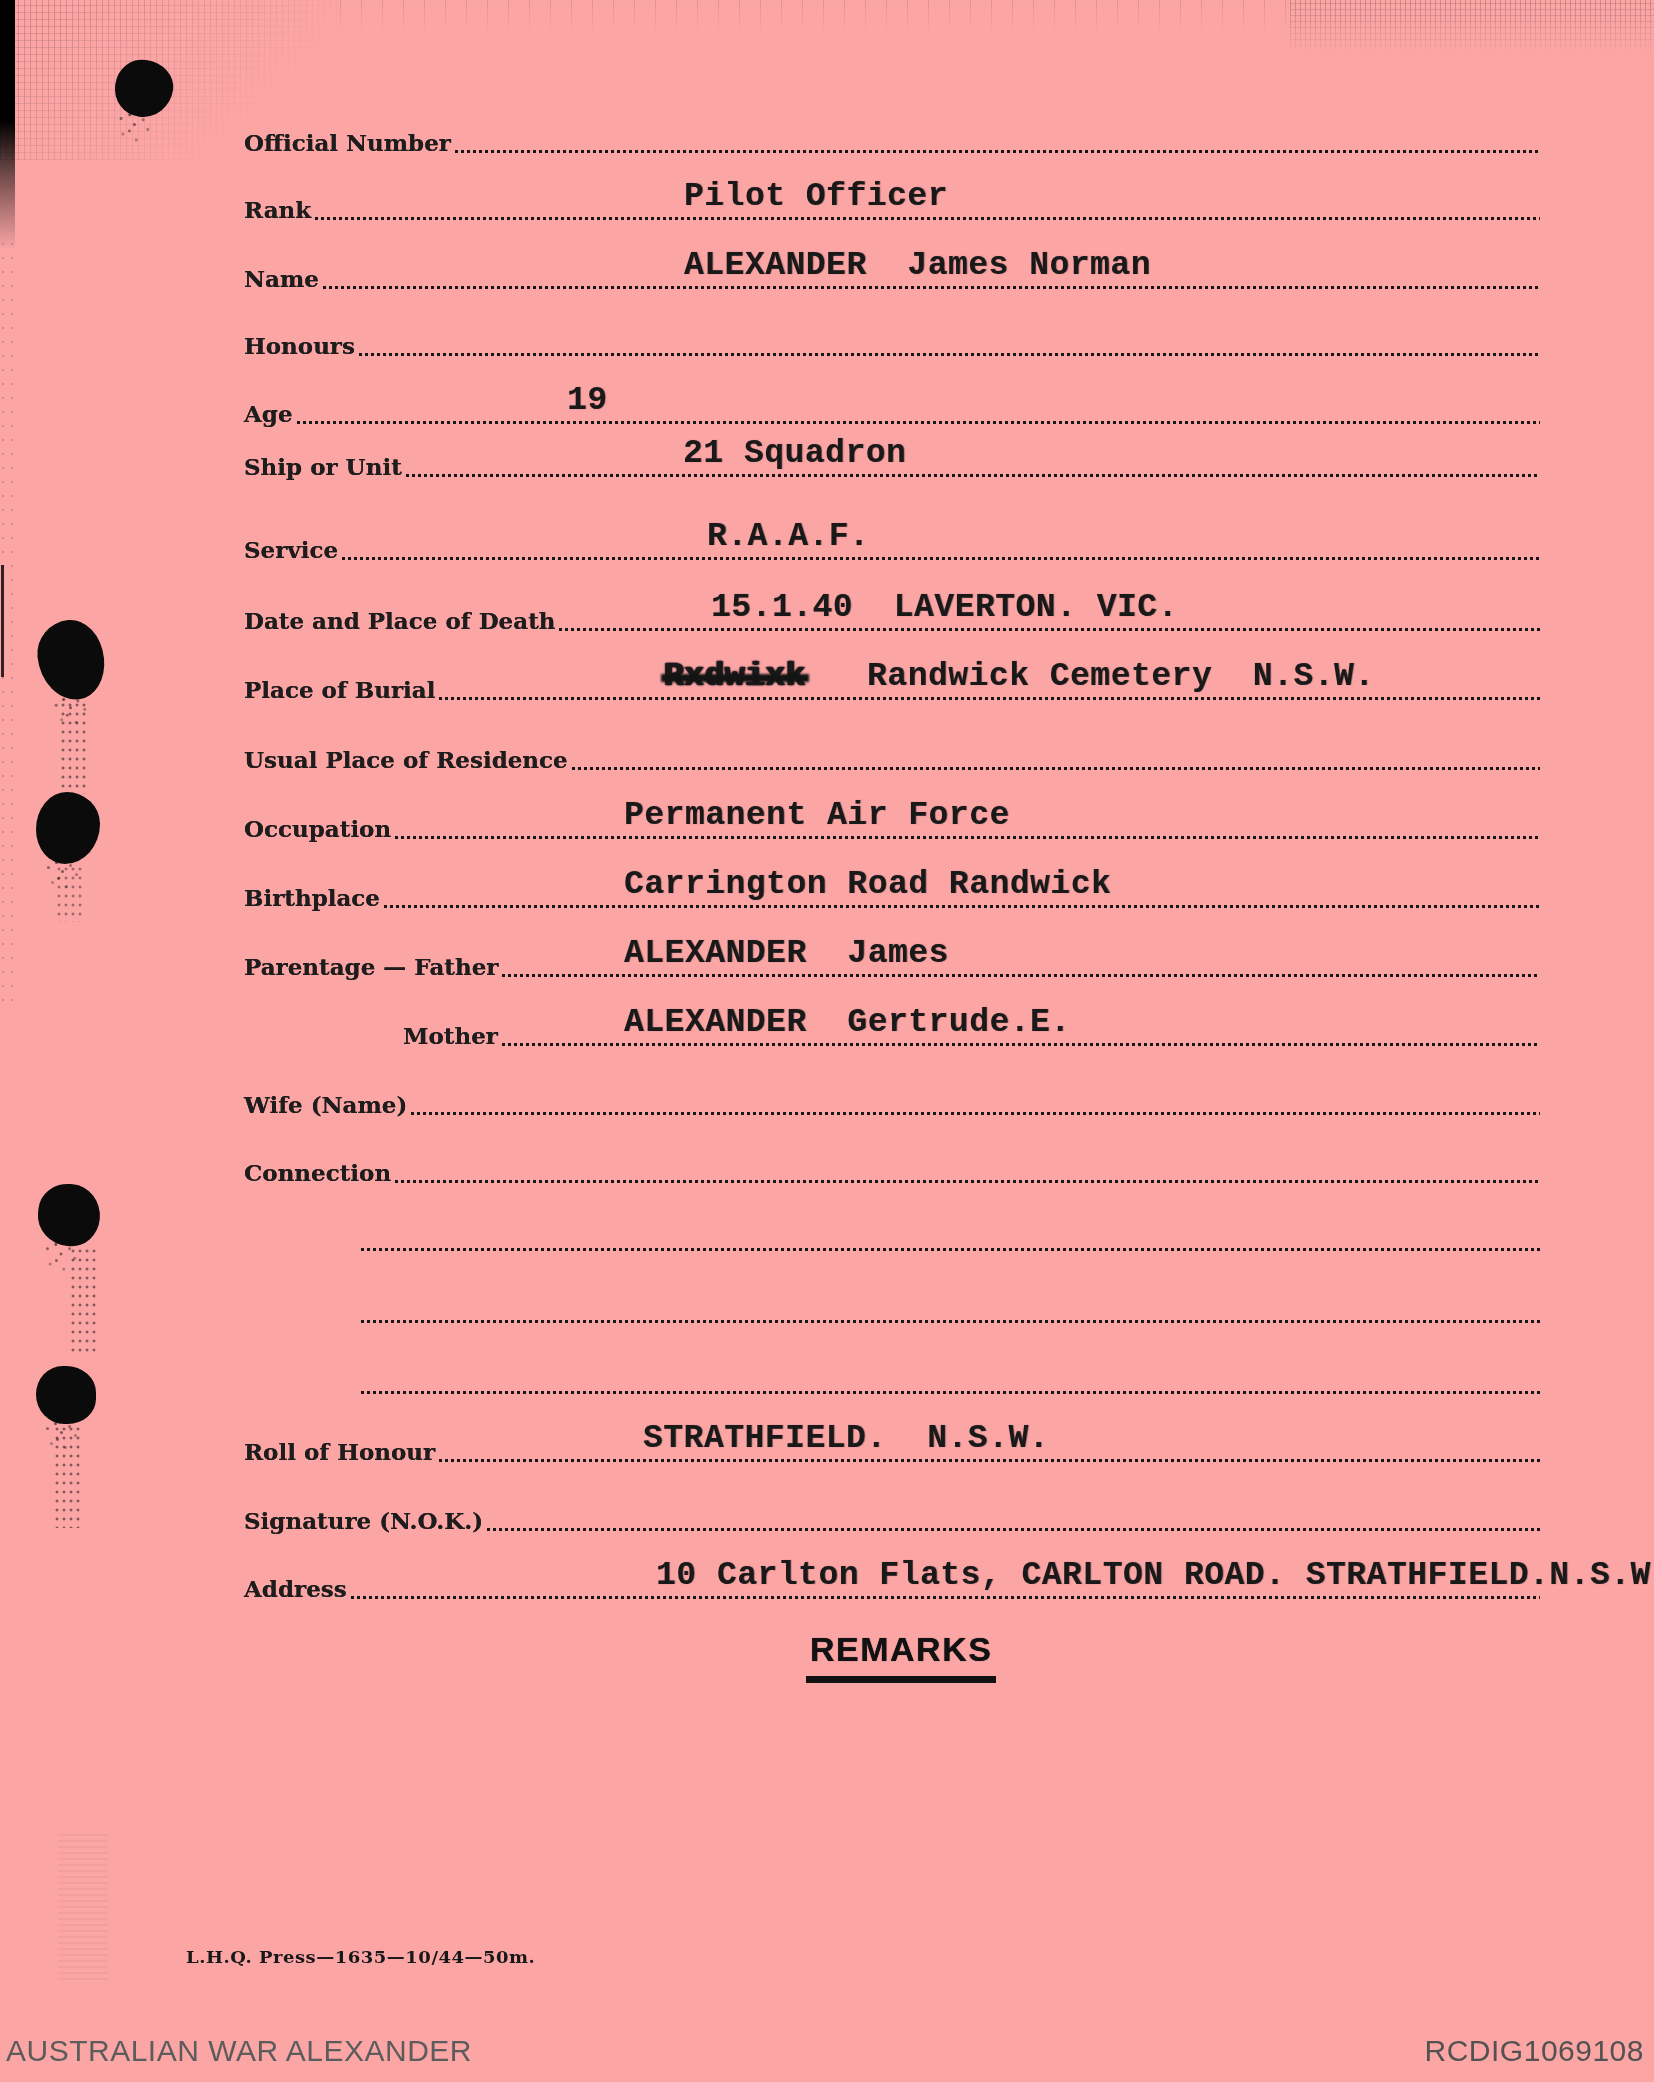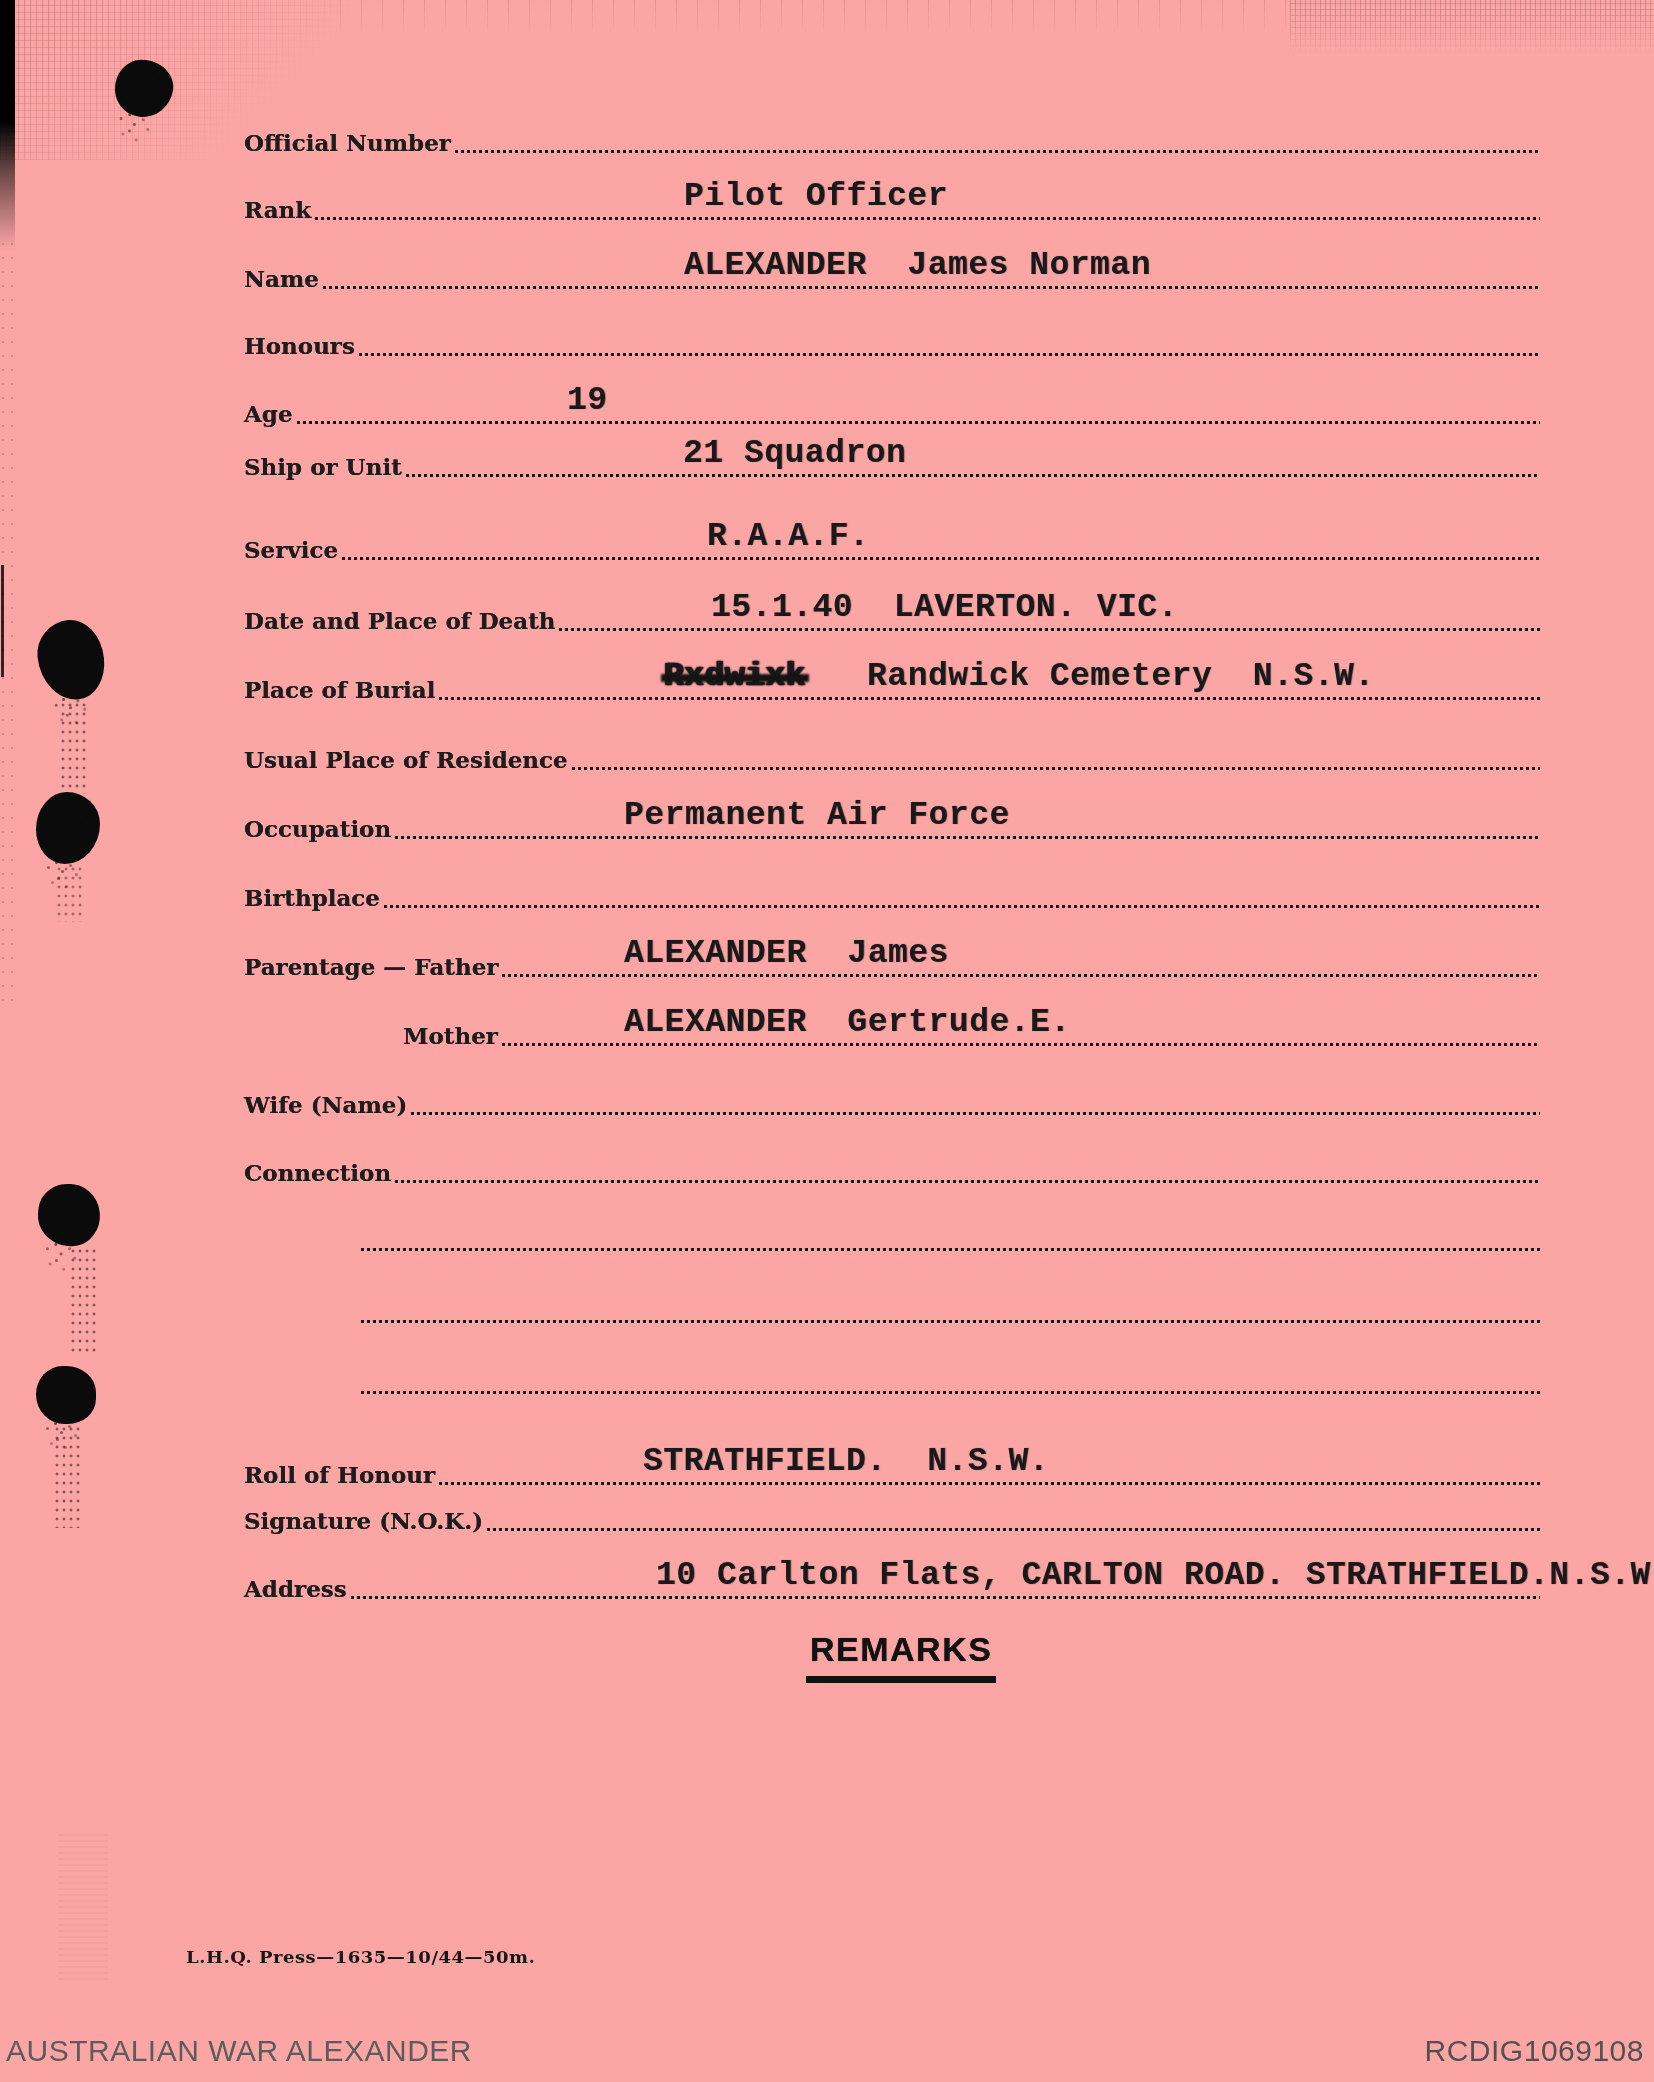--- a/index.html
+++ b/index.html
@@ -194,20 +194,21 @@
 
   </div>
       <div class="row" style="top: 793px; left: 244px; width: 1296px;">
     <span class="flabel">Occupation</span>
     <span class="leader"></span>
     <span class="fvalue" style="left: 380px;"><span>Permanent Air Force</span></span>
   </div>
       <div class="row" style="top: 862px; left: 244px; width: 1296px;">
     <span class="flabel">Birthplace</span>
     <span class="leader"></span>
+    <span class="fvalue" style="left: 380px;"><span>Carrington Road Randwick</span></span>
   </div>
       <div class="row" style="top: 931px; left: 244px; width: 1296px;">
     <span class="flabel">Parentage — Father</span>
     <span class="leader"></span>
     <span class="fvalue" style="left: 380px;"><span>ALEXANDER  James</span></span>
   </div>
       <div class="row" style="top: 1000px; left: 244px; width: 1296px;">
     <span class="flabel" style="margin-left: 159px;">Mother</span>
     <span class="leader"></span>
     <span class="fvalue" style="left: 380px;"><span>ALEXANDER  Gertrude.E.</span></span>
@@ -230,21 +231,21 @@
       <div class="row" style="top: 1277px; left: 360px; width: 1180px;">
 
     <span class="leader"></span>
 
   </div>
       <div class="row" style="top: 1348px; left: 360px; width: 1180px;">
 
     <span class="leader"></span>
 
   </div>
-      <div class="row" style="top: 1416px; left: 244px; width: 1296px; margin-top: 23px;">
+      <div class="row" style="top: 1416px; left: 244px; width: 1296px;">
     <span class="flabel">Roll of Honour</span>
     <span class="leader"></span>
     <span class="fvalue" style="left: 399px;"><span>STRATHFIELD.  N.S.W.</span></span>
   </div>
       <div class="row" style="top: 1485px; left: 244px; width: 1296px;">
     <span class="flabel">Signature (N.O.K.)</span>
     <span class="leader"></span>
   </div>
       <div class="row" style="top: 1553px; left: 244px; width: 1296px;">
     <span class="flabel">Address</span>

